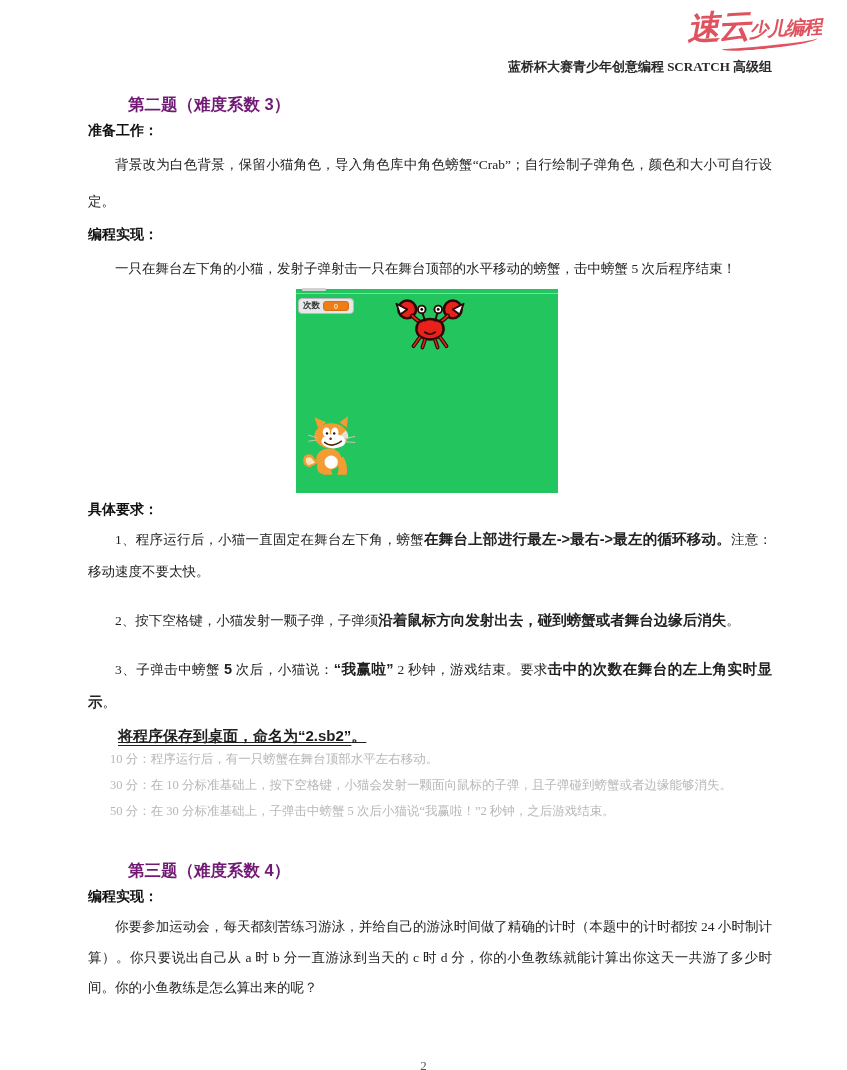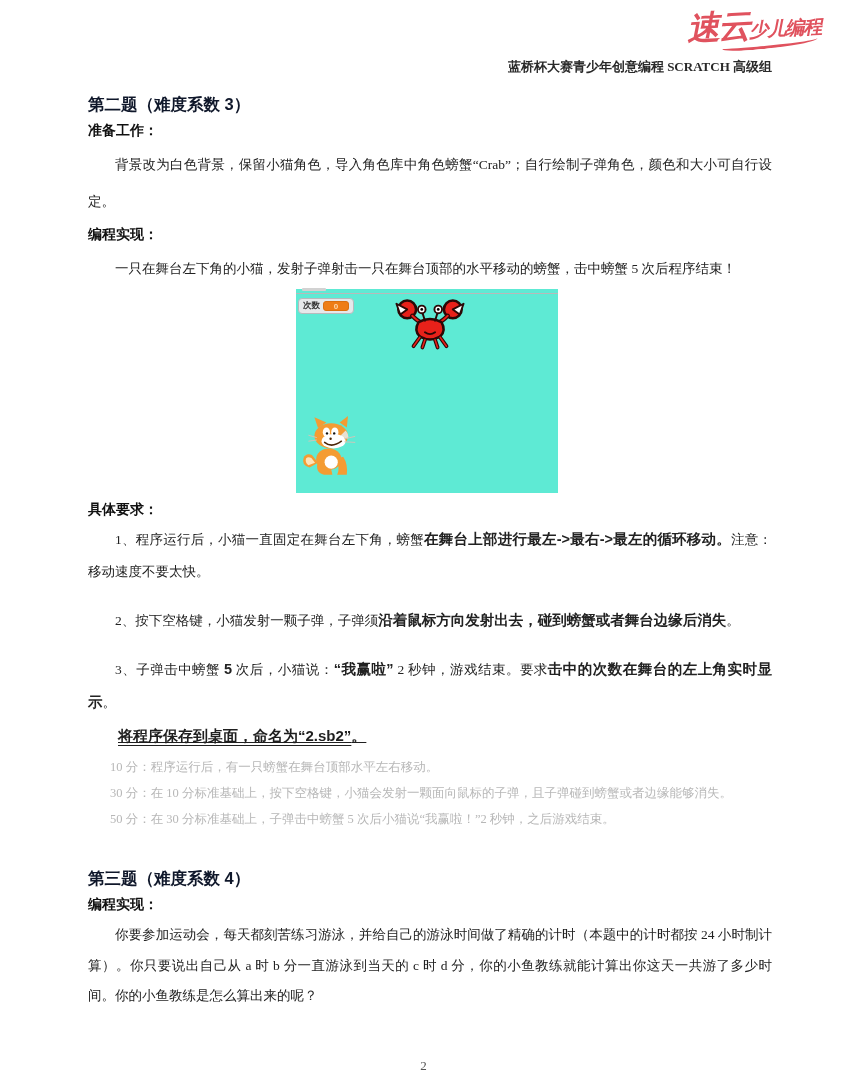--- a/index.html
+++ b/index.html
@@ -30,39 +30,39 @@
   .content { position:absolute; left:88px; top:0; width:684px; }
 
   .doc-header {
     padding-top:58px; text-align:right;
     font-size:13px; color:#2a2a2a; line-height:18px;font-weight:bold;
   }
 
   .q-title {
     margin-top:18px;
     font-family:"Liberation Sans","DejaVu Sans",sans-serif;
-    font-weight:700; font-size:16.5px; color:#0f172a;
+    font-weight:700; font-size:16.5px; color:#701a75;margin-left:40px;
   }
   .sec-heading {
     margin-top:6px;
     font-family:"Liberation Sans","DejaVu Sans",sans-serif;
     font-weight:700; font-size:14px; color:#111;
   }
   .para {
     margin-top:6px; font-size:13.5px; line-height:37px;
     text-align:justify; text-indent:2em; color:#222;
   }
   .para-tight { line-height:32px; margin-top:16px; }
   .b {
     font-weight:700; font-size:14.5px;
     font-family:"Liberation Sans","DejaVu Sans",sans-serif;
   }
 
   
-  .stage { position:relative; margin-left:208px; margin-top:2px; width:262px; height:204px; background:#5eead4; }
+  .stage { position:relative; margin-left:208px; margin-top:2px; width:262px; height:204px; background:#22c55e; }
   .stage-smudge { position:absolute; left:6px; top:-1px; width:24px; height:3px; background:#d2d2d2; border-radius:1px; }
   .stage-topline { position:absolute; left:0; top:4px; width:262px; height:0; border-top:1.5px solid #b9b9b9; }
   .watcher {
     position:absolute; left:2px; top:9px; height:16px;
     background:#e6e8ea; border:1px solid #b7babd; border-radius:4px;
     display:flex; align-items:center; gap:3px; padding:0 4px;
     font-family:"Liberation Sans","DejaVu Sans",sans-serif;
   }
   .watcher-label { font-size:8.5px; font-weight:700; color:#333; }
   .watcher-value {
@@ -75,21 +75,21 @@
 
   .save-line { margin-top:8px; font-size:15px; text-indent:2em;text-decoration:underline; }
   .save-underlined {
     font-weight:700; text-decoration:underline;
     font-family:"Liberation Sans","DejaVu Sans",sans-serif;
     text-underline-offset:4px;
   }
   .save-tail { font-weight:700; font-family:"Liberation Sans","DejaVu Sans",sans-serif; }
 
   .grading-heading { margin-top:26px; font-size:13px; color:#b3b3b3; }
-  .grading-list { margin-top:8px; padding-left:22px; }
+  .grading-list { padding-left:22px; }
   .grading-item { font-size:12.5px; line-height:26px; color:#b7b7b7; text-align:justify; }
 
   .q3-block { margin-top:36px; }
   .q3-para { line-height:30.5px; margin-top:6px; }
 
   .page-number {
     position:absolute; left:50%; transform:translateX(-50%); top:1058px;
     font-size:13px; color:#555;
   }
 </style>

